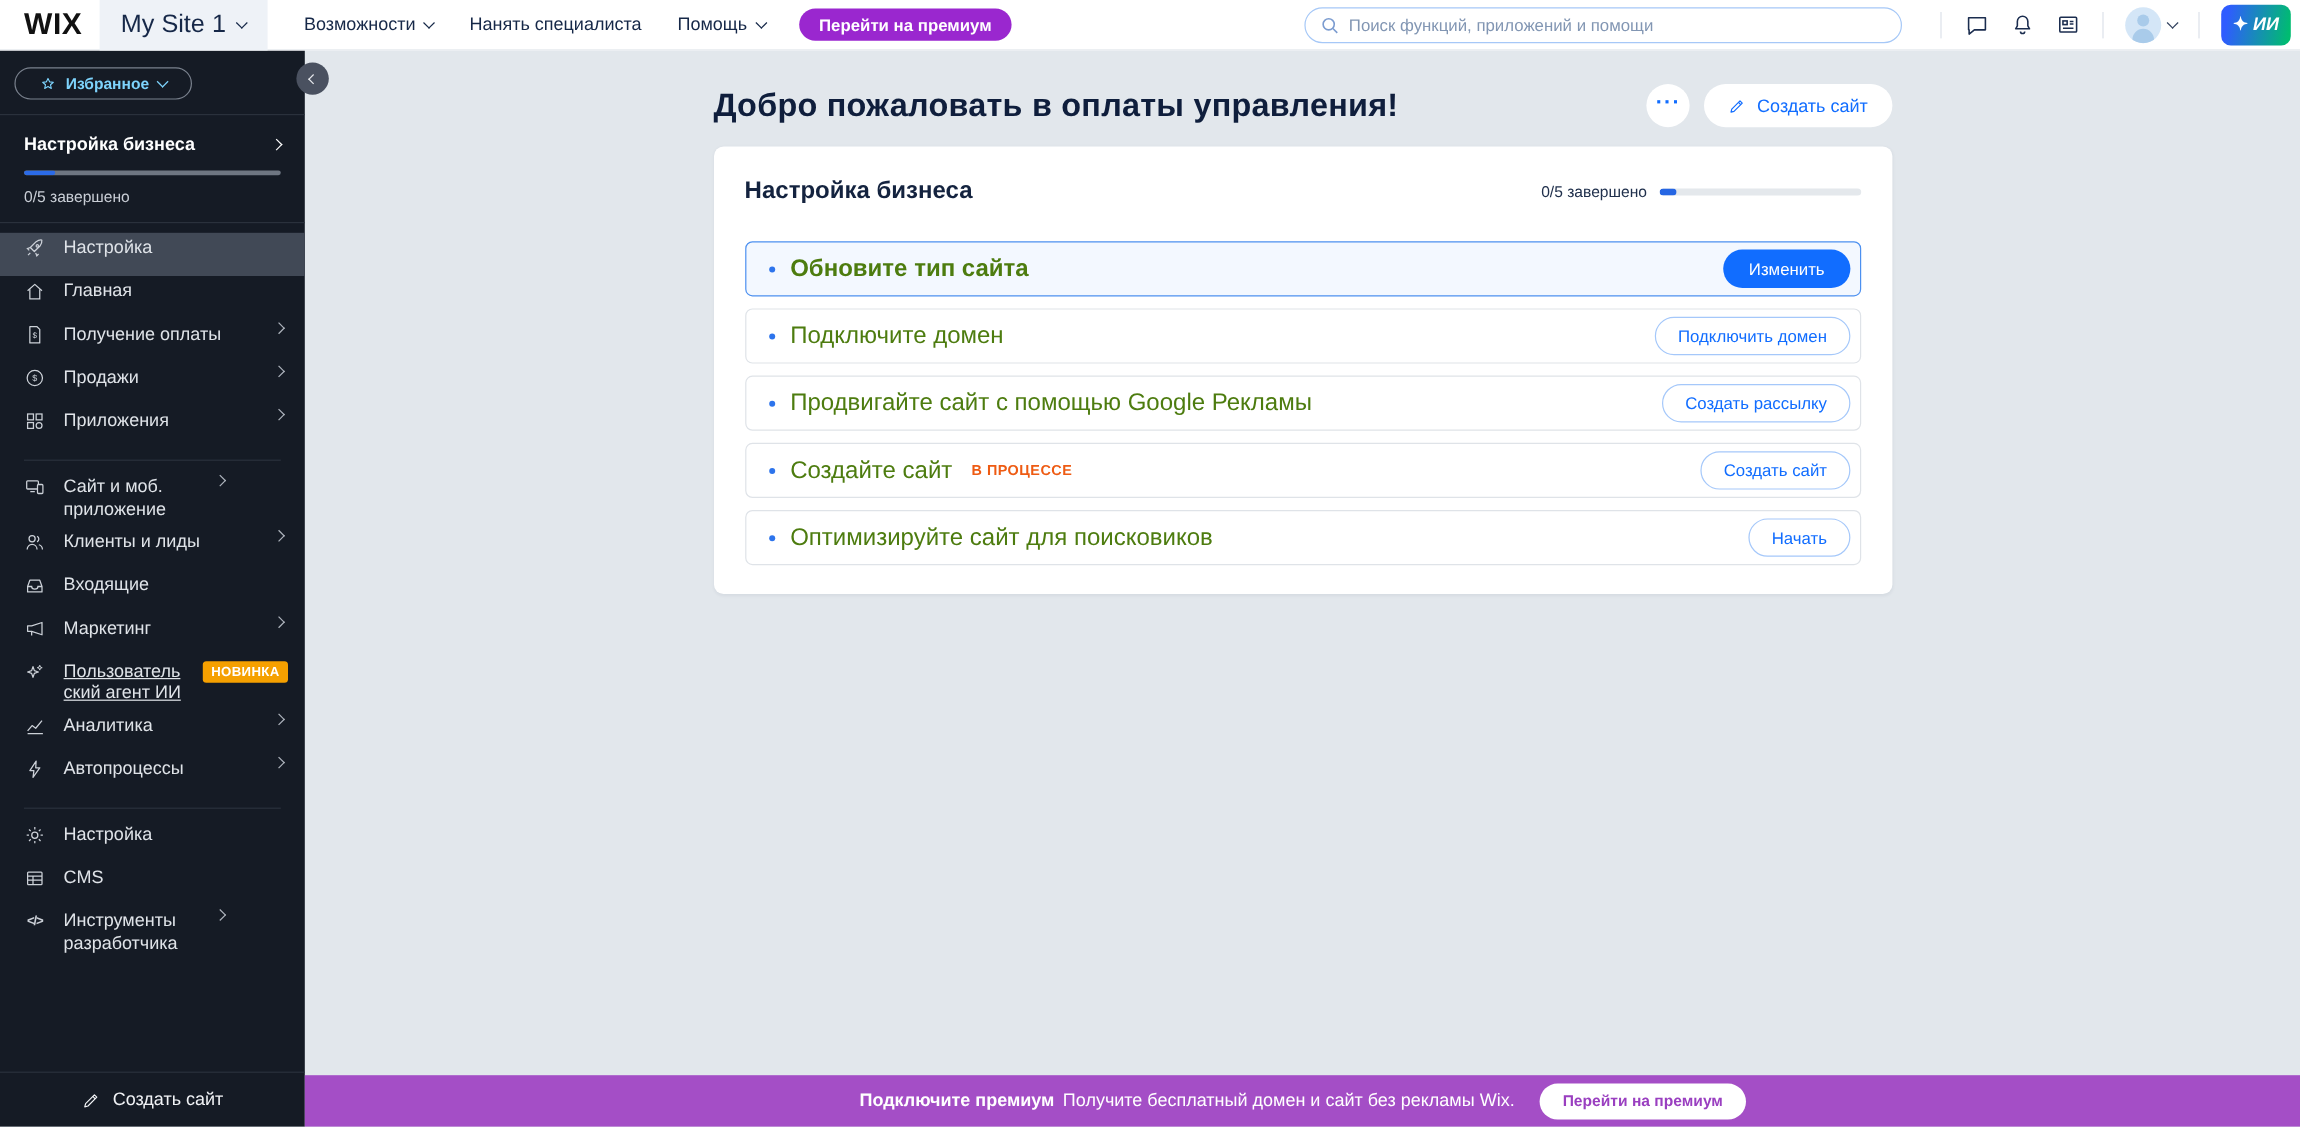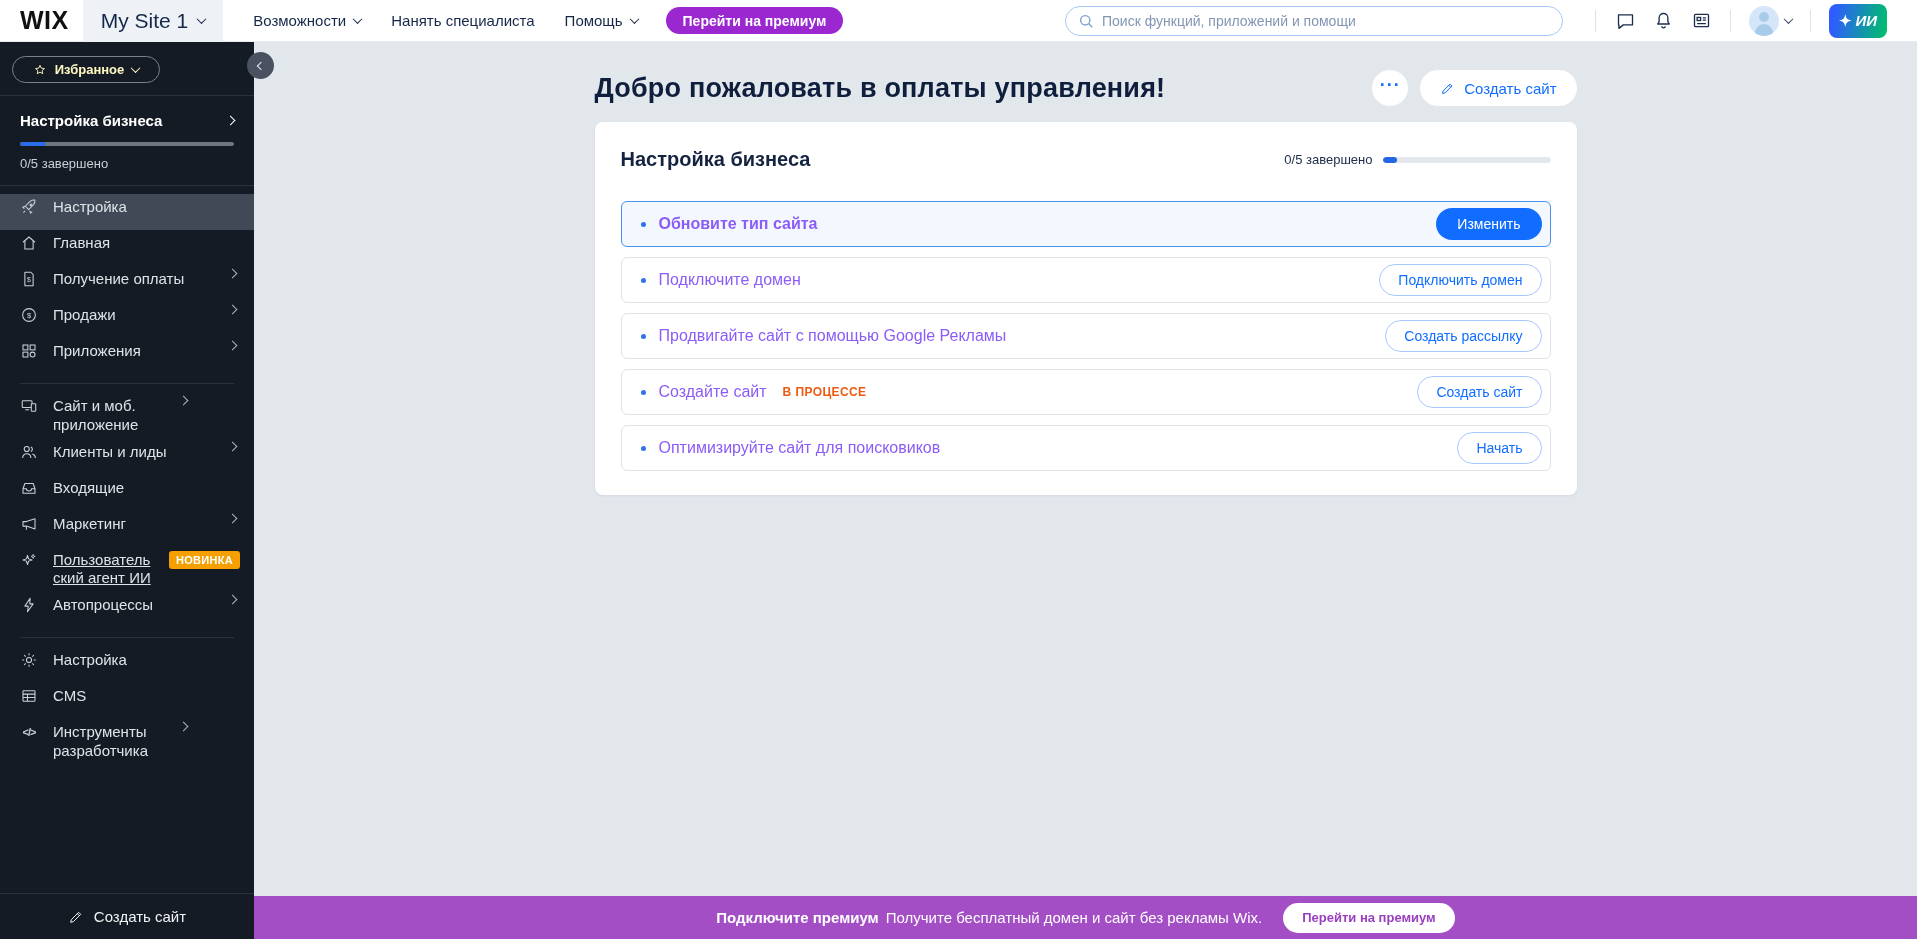--- a/index.html
+++ b/index.html
@@ -1,21 +1,21 @@
 <!DOCTYPE html>
 <html><head>
 <meta charset="utf-8">
 <style>
   * { margin:0; padding:0; box-sizing:border-box; }
   html,body { width:1917px; height:939px; }
   body { font-family:"Liberation Sans","DejaVu Sans",sans-serif; overflow:hidden; background:#E2E7EC; }
   .app { width:1917px; height:939px; display:flex; flex-direction:column; }
 
   
-  .topbar { height:42px; background:#fff; display:flex; align-items:center; padding:0 30px 0 20px; flex:0 0 42px; border-bottom:1px solid #E8EBEF; position:relative; z-index:5; }
+  .topbar { height:42px; background:#fff; display:flex; align-items:center; padding:0 8px 0 20px; flex:0 0 42px; border-bottom:1px solid #E8EBEF; position:relative; z-index:5; }
   .logo { font-size:25px; font-weight:800; letter-spacing:.5px; color:#111; margin-right:14px; }
   .site-tab { height:42px; display:flex; align-items:center; gap:10px; background:#EEF2F7; padding:0 18px; font-size:21px; color:#162848; cursor:pointer; }
   .nav-item { display:flex; align-items:center; gap:8px; font-size:15px; color:#162848; margin-left:30px; cursor:pointer; white-space:nowrap; }
   .chev { width:7px; height:7px; border-right:1.6px solid currentColor; border-bottom:1.6px solid currentColor; display:inline-block; }
   .chev.down { transform:rotate(45deg) translate(-1px,-1px); }
   .chev.right { transform:rotate(-45deg); }
   .chev.left { transform:rotate(135deg); }
   .premium-pill { margin-left:28px; background:#9A27CF; color:#fff; font-size:14px; font-weight:700; height:27px; display:flex; align-items:center; padding:0 17px; border-radius:14px; border:none; cursor:pointer; white-space:nowrap; }
   .tb-right { margin-left:auto; display:flex; align-items:center; }
   .search-wrap { position:relative; width:498px; height:30px; margin-right:22px; }
@@ -29,21 +29,21 @@
   .avatar::before { content:""; position:absolute; width:10px; height:10px; border-radius:50%; background:#A9CBEA; left:10px; top:6px; }
   .avatar::after { content:""; position:absolute; width:18px; height:12px; border-radius:9px 9px 0 0; background:#A9CBEA; left:6px; top:18px; }
   .ai-btn { margin-left:8px; width:58px; height:34px; border:none; border-radius:8px; background:linear-gradient(100deg,#2F5CFF 10%,#00BC70 95%); color:#fff; font-weight:700; font-style:italic; font-size:15px; display:flex; align-items:center; justify-content:center; gap:4px; cursor:pointer; }
   .sparkle { font-style:normal; font-size:15px; line-height:1; }
 
   
   .body { flex:1; display:flex; position:relative; min-height:0; }
 
   
   .sidebar { width:254px; flex:0 0 254px; background:#151B25; color:#DFE3E8; display:flex; flex-direction:column; overflow:hidden; }
-  .fav-pill { margin:14px 0 12px 12px; width:148px; height:27px; border:1px solid #79818D; border-radius:14px; display:flex; align-items:center; justify-content:center; gap:8px; font-size:13px; font-weight:700; color:#fef9c3; cursor:pointer; background:transparent; }
+  .fav-pill { margin:14px 0 12px 12px; width:148px; height:27px; border:1px solid #79818D; border-radius:14px; display:flex; align-items:center; justify-content:center; gap:8px; font-size:13px; font-weight:700; color:#7dd3fc; cursor:pointer; background:transparent; }
   .sb-divider { height:1px; background:#2A313C; }
   .sb-divider.inset { margin:9px 20px; }
   .setup-widget { padding:16px 20px 14px 20px; }
   .setup-title-row { display:flex; align-items:center; justify-content:space-between; color:#fff; font-size:15px; font-weight:700; cursor:pointer; }
   .sb-progress-track { margin-top:13px; height:4px; border-radius:2px; background:#6E7682; overflow:hidden; }
   .sb-progress-fill { height:100%; width:26px; background:#2B6BE8; border-radius:2px; }
   .setup-progress-label { margin-top:10px; font-size:13px; color:#C9CED6; }
   .sb-items { padding:8px 0 0 0; }
   .s-item { display:flex; align-items:flex-start; min-height:36px; padding:4px 14px 4px 20px; gap:15px; font-size:15px; cursor:pointer; color:#DFE3E8; }
   .s-item.active { background:#414956; }
@@ -74,21 +74,21 @@
   .card-title { font-size:20px; font-weight:700; color:#14233F; }
   .card-progress { display:flex; align-items:center; gap:10px; }
   .card-progress-label { font-size:13px; color:#20304C; }
   .card-progress-track { width:168px; height:6px; border-radius:3px; background:#E4E8EC; overflow:hidden; }
   .card-progress-fill { width:14px; height:100%; background:#2666E3; border-radius:3px; }
 
   .task-list { margin-top:30px; display:flex; flex-direction:column; gap:10px; }
   .task-row { height:46px; border:1px solid #DFE3E8; border-radius:6px; background:#fff; display:flex; align-items:center; padding:0 8px 0 19px; }
   .task-row.highlight { background:#F3F8FF; border-color:#4C90F0; }
   .task-bullet { width:5px; height:5px; border-radius:50%; background:#2D74EC; margin-right:13px; flex:0 0 5px; }
-  .task-label { font-size:16px; color:#8b5cf6; }
+  .task-label { font-size:20px; color:#4d7c0f; }
   .task-row.highlight .task-label { font-weight:700; }
   .task-status { margin-left:16px; font-size:12px; font-weight:700; color:#EE5B13; letter-spacing:.4px; }
   .task-action { margin-left:auto; }
   .btn-primary { height:32px; border:none; border-radius:16px; background:#116DFF; color:#fff; font-size:14px; padding:0 21px; cursor:pointer; font-family:inherit; }
   .btn-outline { height:32px; border:1px solid #A5C8FA; border-radius:16px; background:#fff; color:#116DFF; font-size:14px; padding:0 18px; cursor:pointer; font-family:inherit; }
 
   
   .banner { height:43px; flex:0 0 43px; background:#A44EC6; display:flex; align-items:center; justify-content:center; gap:7px; color:#fff; font-size:15px; }
   .banner .bold { font-weight:700; }
   .banner-btn { margin-left:14px; height:30px; border:none; border-radius:15px; background:#fff; color:#9A3FC0; font-size:13px; font-weight:700; padding:0 19px; cursor:pointer; font-family:inherit; }
@@ -283,20 +283,30 @@
         </div>
         <div class="s-item">
           <span class="s-icon">
               <svg width="18" height="18" viewBox="0 0 24 24" fill="none" stroke="currentColor" stroke-width="1.4">
                 <path d="M10 6l1.5 4.5L16 12l-4.5 1.5L10 18l-1.5-4.5L4 12l4.5-1.5z" stroke-linejoin="round"></path>
                 <path d="M17.5 4.5l.7 2 2 .7-2 .7-.7 2-.7-2-2-.7 2-.7z" stroke-width="1.1"></path>
               </svg>
             </span>
           <span class="s-label breakword">Пользовательский агент ИИ</span>
           <span class="new-badge">НОВИНКА</span>
+        </div>
+        <div class="s-item">
+          <span class="s-icon">
+              <svg width="18" height="18" viewBox="0 0 24 24" fill="none" stroke="currentColor" stroke-width="1.4">
+                <path d="M4 17.5l5-6 4 3 7-8.5" stroke-linejoin="round"></path>
+                <path d="M4 20.5h17"></path>
+              </svg>
+            </span>
+          <span class="s-label">Аналитика</span>
+          <span class="chev right s-chev"></span>
         </div>
         <div class="s-item">
           <span class="s-icon">
               <svg width="18" height="18" viewBox="0 0 24 24" fill="none" stroke="currentColor" stroke-width="1.4">
                 <path d="M13.5 3L6.5 13.5h4.5L10 21l7.5-10.5H13z" stroke-linejoin="round"></path>
               </svg>
             </span>
           <span class="s-label">Автопроцессы</span>
           <span class="chev right s-chev"></span>
         </div>

